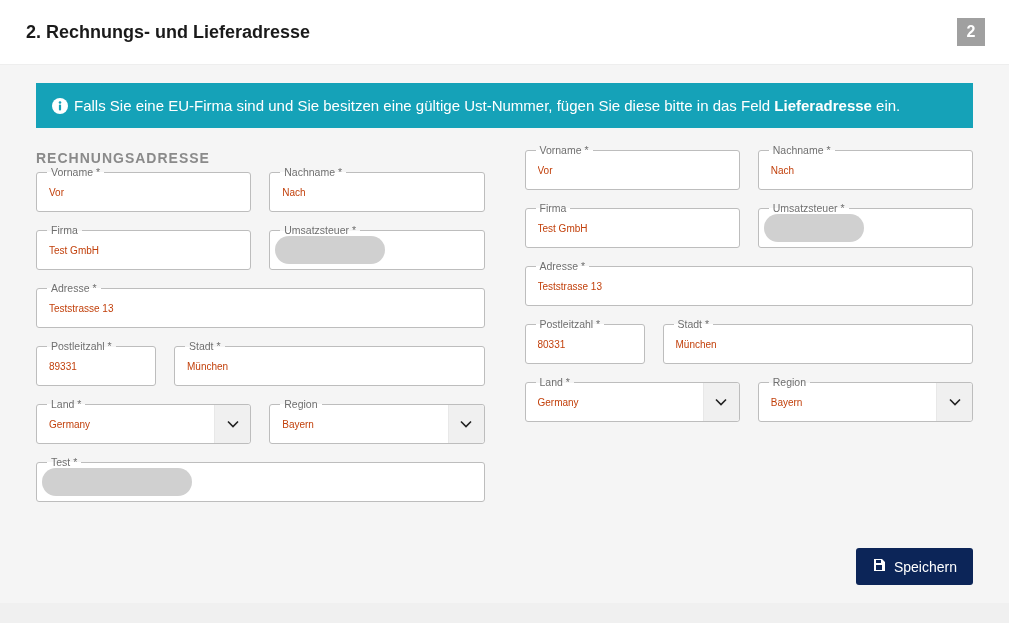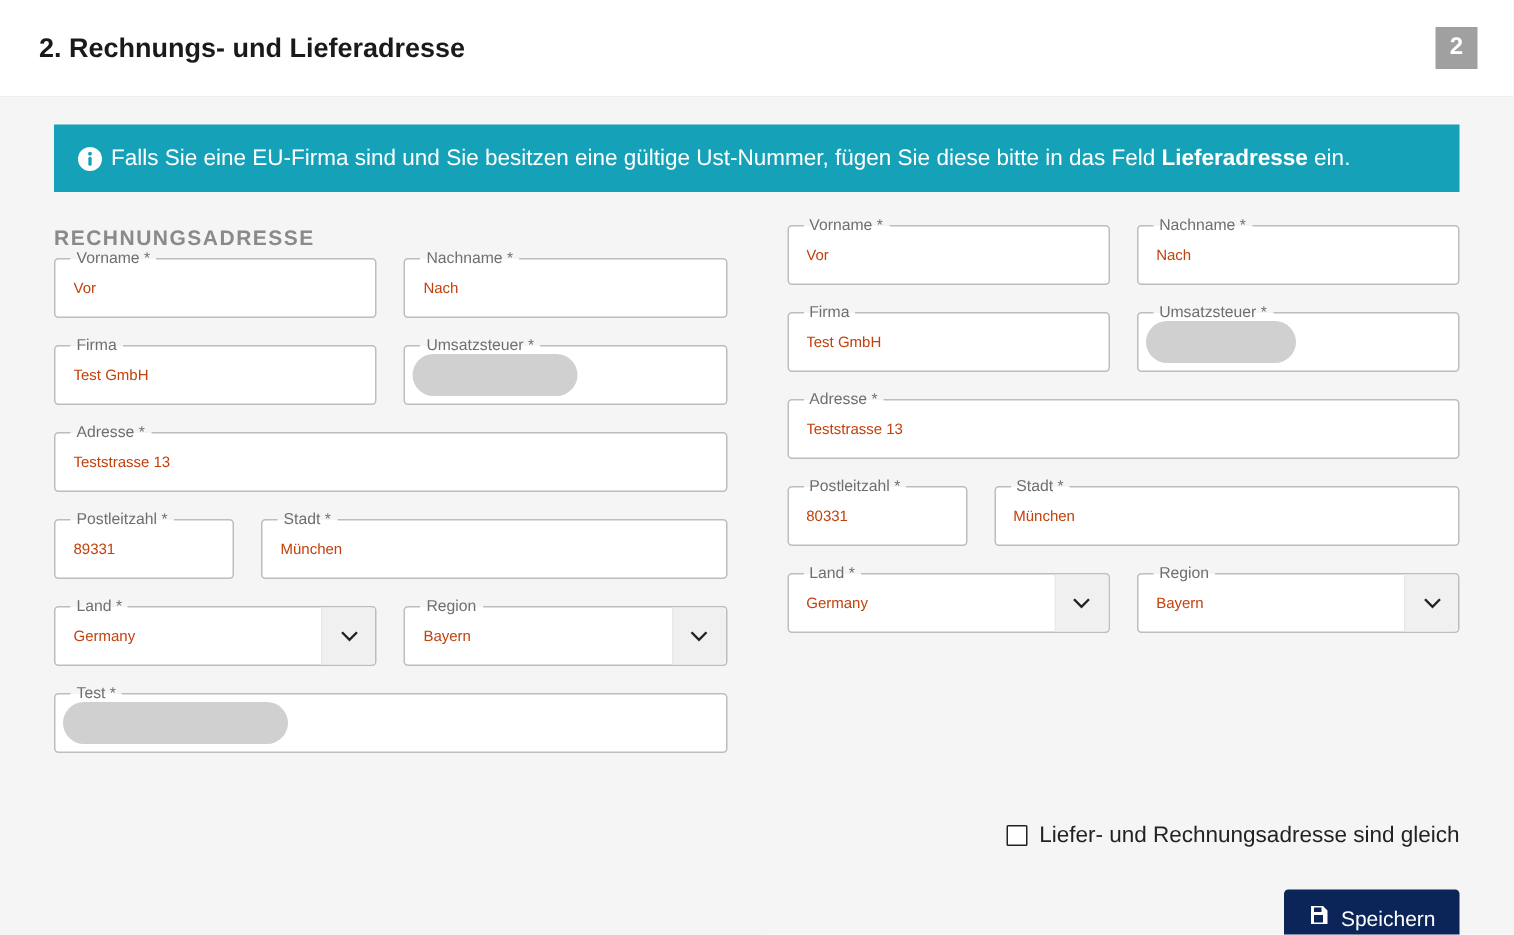--- a/index.html
+++ b/index.html
@@ -324,24 +324,20 @@
             <span class="select-caret">
                 <svg width="14" height="14" viewBox="0 0 14 14">
                   <path d="M2 4.5l5 5 5-5" stroke="#222" stroke-width="1.6" fill="none"></path>
                 </svg>
               </span>
           </div>
         </div>
       </div>
     </div>
 
-    <div class="checkbox-row">
-      <span class="checkbox-box"></span>
-      <span>Liefer- und Rechnungsadresse sind gleich</span>
-    </div>
 
     <div class="btn-row">
       <button class="save-btn">
         <span>
           <svg width="14" height="14" viewBox="0 0 14 14" fill="#fff">
               <path d="M2 1h8l3 3v9H2V1zm2 1v3h5V2H4zm0 5v5h6V7H4z"></path>
             </svg>
         </span>
         <span>Speichern</span>
       </button>

